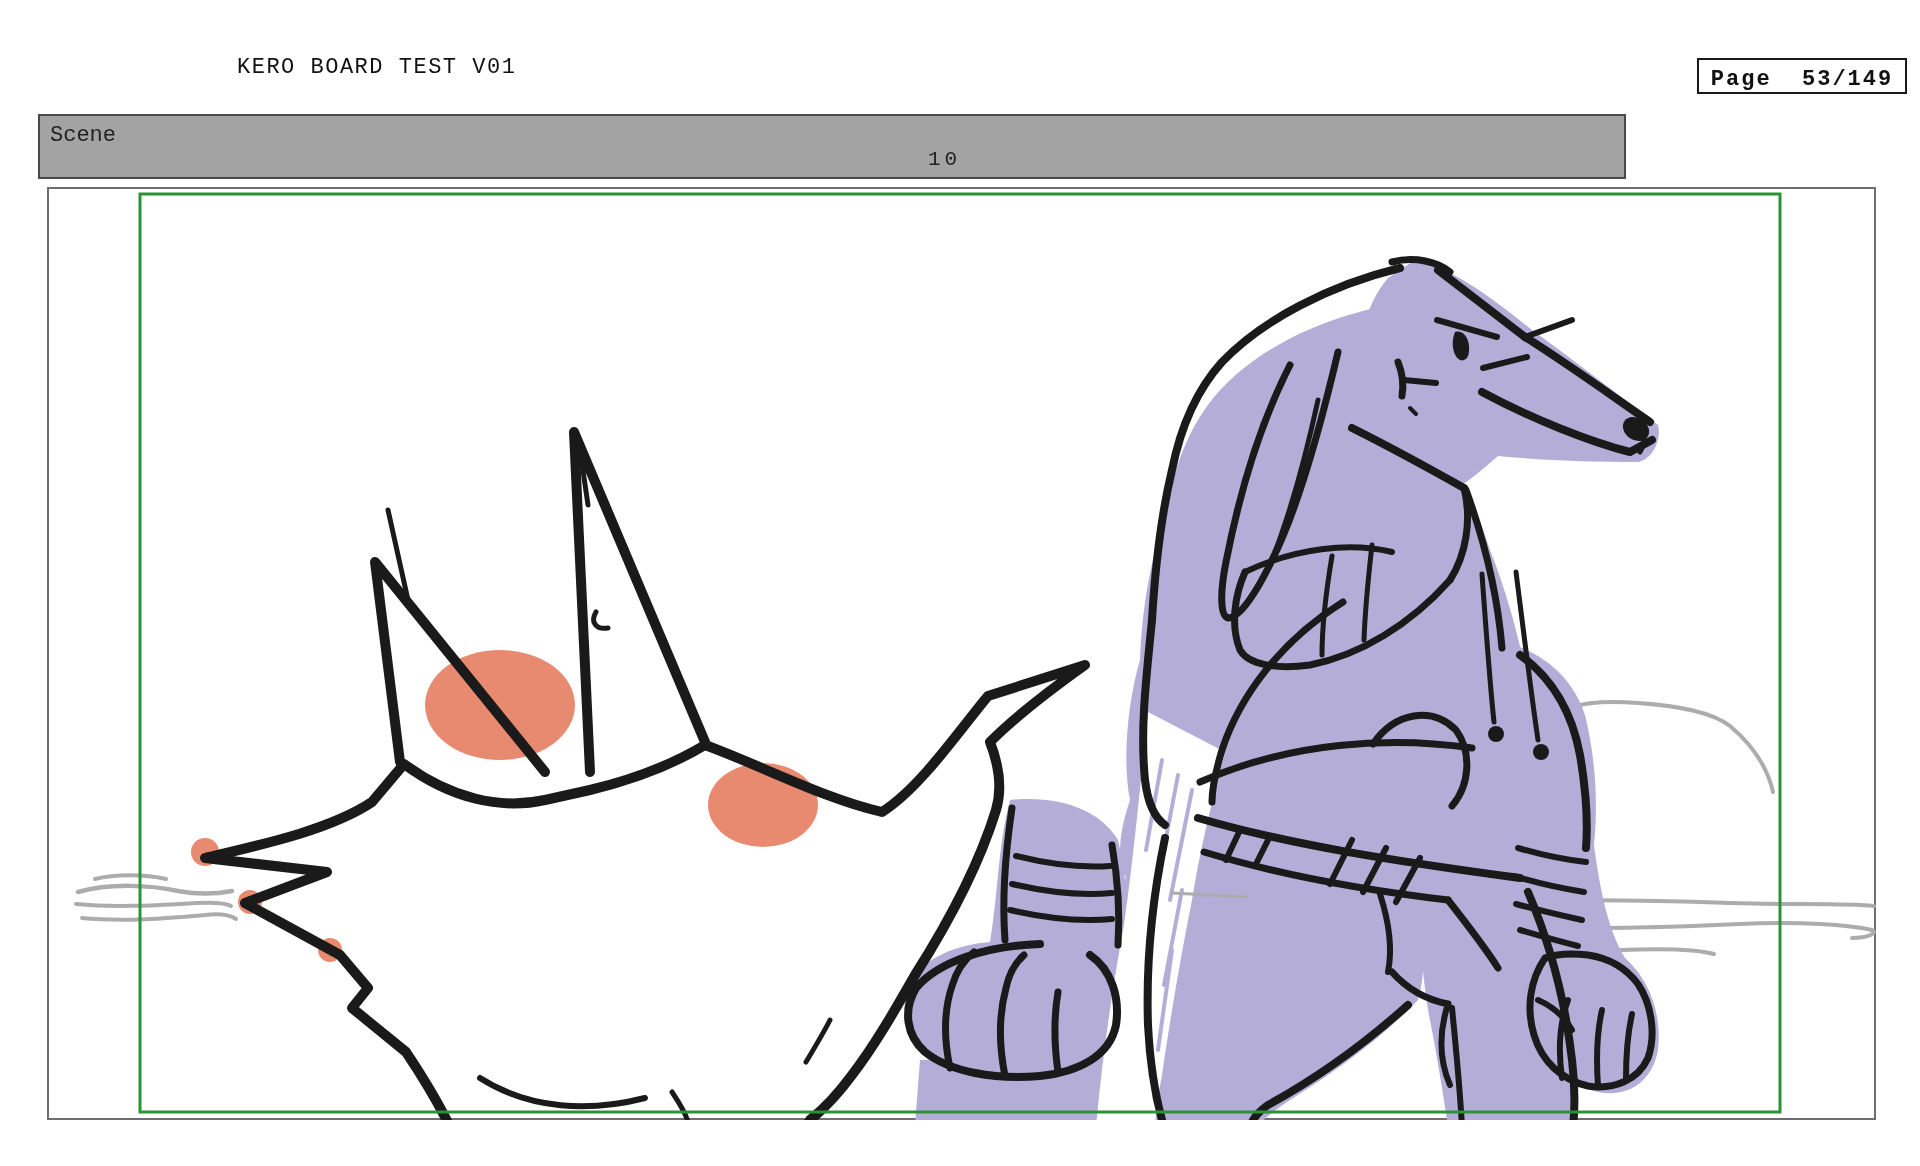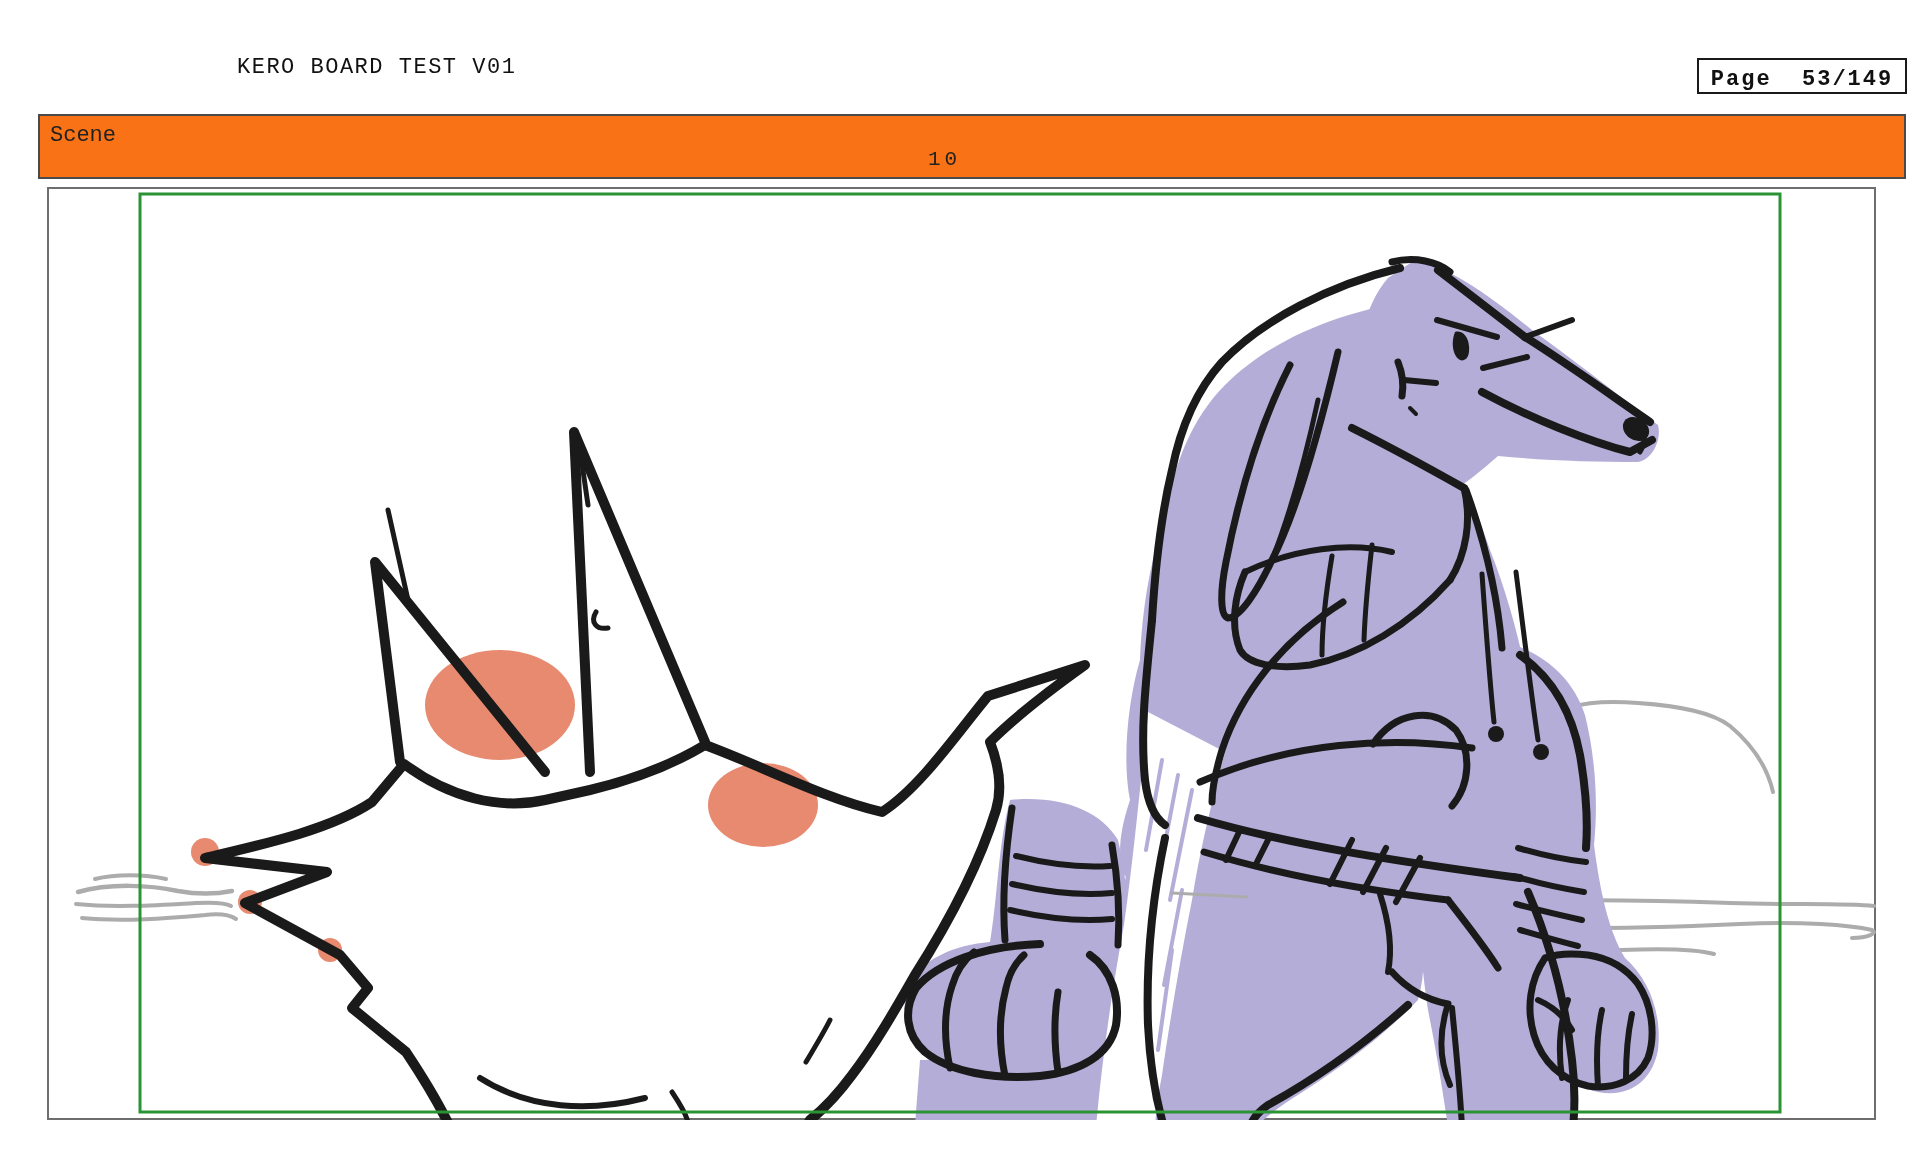--- a/index.html
+++ b/index.html
@@ -23,22 +23,22 @@
     font-weight:normal;font-size:22px;color:#111;letter-spacing:1.5px;white-space:pre;
   }
   .page-box{
     position:absolute;left:1697px;top:58px;width:210px;height:36px;
     border:2px solid #1a1a1a;box-sizing:border-box;
     display:flex;align-items:flex-end;justify-content:center;
     font-weight:bold;font-size:22px;color:#111;letter-spacing:2px;white-space:pre;
   }
   
   .scene-bar{
-    position:absolute;left:38px;top:114px;width:1868px;height:65px;
-    border:2px solid #4a4a4a;box-sizing:border-box;background:#f97316;
+    position:absolute;left:38px;top:114px;width:1588px;height:65px;
+    border:2px solid #4a4a4a;box-sizing:border-box;background:#a3a3a3;
   }
   .scene-label{position:absolute;left:10px;top:7px;font-size:22px;color:#222;}
   .scene-number{position:absolute;left:888px;bottom:6px;width:100px;text-align:left;font-size:21px;color:#222;letter-spacing:4px;font-family:Liberation Mono, monospace;}
   
   .panel{position:absolute;left:47px;top:187px;width:1829px;height:933px;}
   .panel svg{display:block;}
   .fox-fill{fill:var(--fox-fill);}
   .dog-fill{fill:var(--dog-fill);}
   .ink{stroke:var(--ink);fill:none;stroke-linecap:round;stroke-linejoin:round;}
   .ink-fill{fill:var(--ink);}

